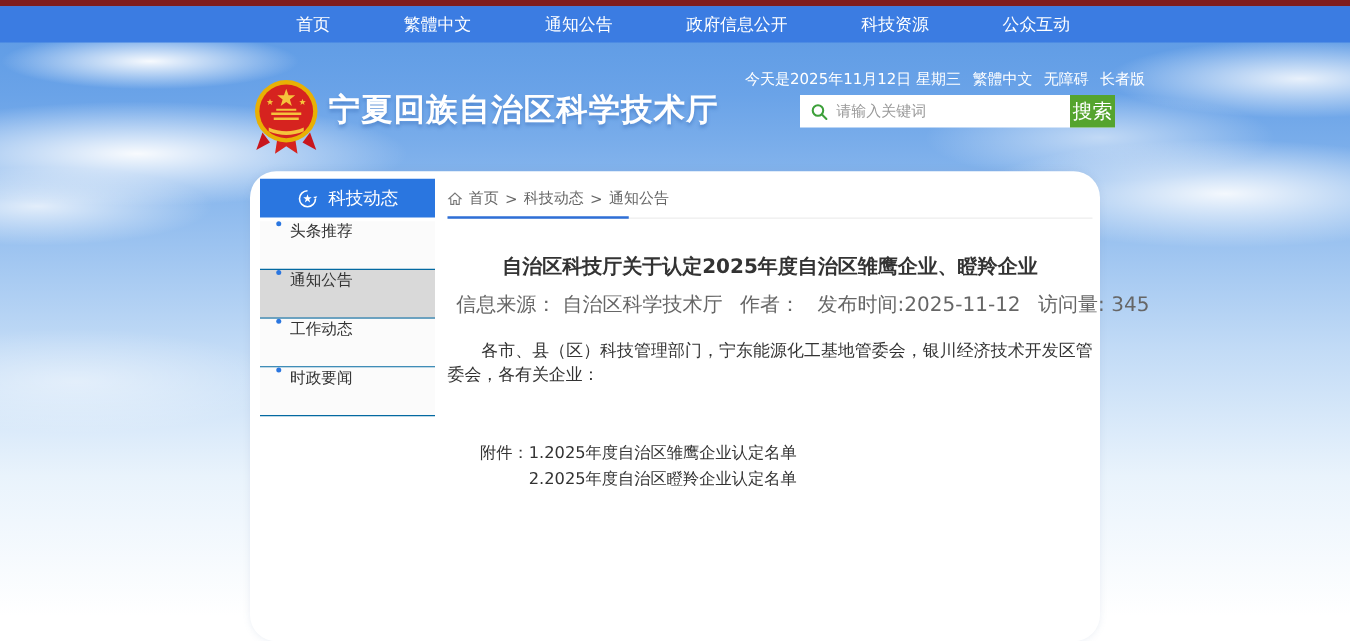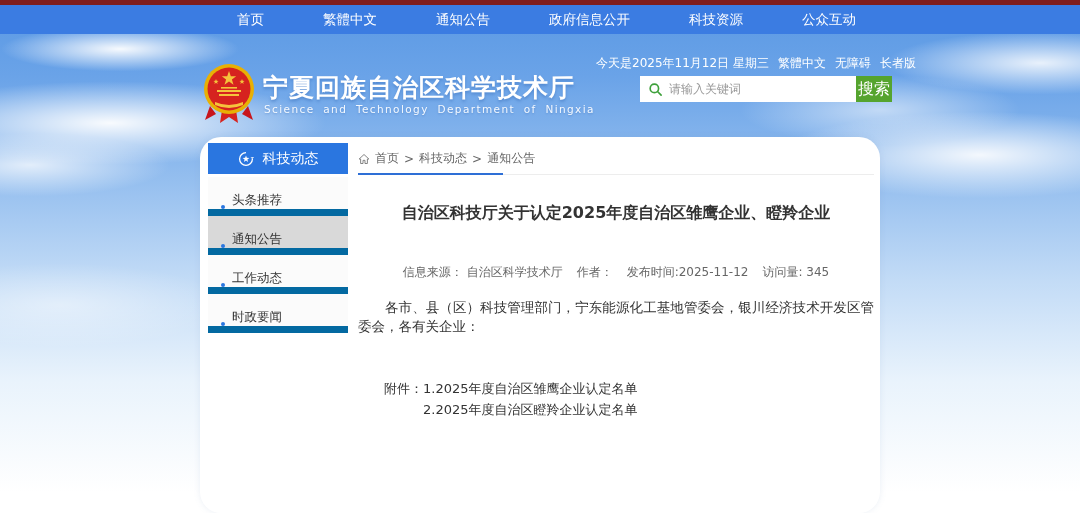--- a/index.html
+++ b/index.html
@@ -68,41 +68,41 @@
   }
 
   
   .sidebar{ position:absolute; left:8px; top:6px; width:140px; }
   .sidebar-header{
     height:31px; background:#2a76e0; color:#fff; font-size:14px;
     display:flex; align-items:center; justify-content:center; gap:9px;
   }
   .sidebar-menu{ margin-top:3px; }
   .side-item{
-    height:39px; display:flex; align-items:flex-end; padding-left:13px;
-    font-size:12.5px; color:#333; border-bottom:7px solid #0369a1;
+    height:39px; display:flex; align-items:flex-start; padding-left:13px;
+    font-size:12.5px; color:#333; border-bottom:1px solid #0369a1;
     background:#fbfbfb; cursor:pointer;
   }
   .side-item.active{ background:#d9d9d9; }
   .bullet{ width:4px; height:4px; border-radius:50%; background:#2a76e0; margin-right:7px; flex:none; }
 
   
   .main{ position:absolute; left:158px; top:6px; width:516px; }
   .breadcrumb{
     position:relative; height:32px; display:flex; align-items:center; gap:5px;
     font-size:12px; color:#666; border-bottom:1px solid #ededed;
   }
   .breadcrumb a{ color:#666; text-decoration:none; cursor:pointer; }
   .crumb-underline{ position:absolute; left:0; bottom:-1px; width:145px; height:2px; background:#2e6fd6; }
 
   .article-title{
     margin-top:24px; text-align:center; font-size:16px; font-weight:bold;
     color:#333; line-height:27px;
   }
-  .article-meta{ margin-top:38px; text-align:center; font-size:12px; color:#666; white-space:nowrap; }
+  .article-meta{ margin-top:8px; text-align:center; font-size:16px; color:#666; white-space:nowrap; }
   .article-meta span{ margin:0 7px; }
   .article-body{ margin-top:17px; font-size:13.5px; color:#333; line-height:19px; text-align:justify; }
   .article-body p{ text-indent:2em; margin:0; }
 
   .attachments{ margin-top:42px; padding-left:26px; display:flex; font-size:13px; color:#333; line-height:21px; }
   .att-label{ flex:none; }
   .att-item{ cursor:pointer; }
 </style>
 </head>
 <body>
@@ -129,21 +129,20 @@
       <polygon fill="#f5c33c" points="27,9 28.8,14.2 34.2,14.2 29.9,17.5 31.5,22.7 27,19.5 22.5,22.7 24.1,17.5 19.8,14.2 25.2,14.2"></polygon>
       <polygon fill="#f5c33c" points="14,17 14.7,18.8 16.6,18.9 15.1,20.1 15.6,21.9 14,20.8 12.4,21.9 12.9,20.1 11.4,18.9 13.3,18.8"></polygon>
       <polygon fill="#f5c33c" points="40,17 40.7,18.8 42.6,18.9 41.1,20.1 41.6,21.9 40,20.8 38.4,21.9 38.9,20.1 37.4,18.9 39.3,18.8"></polygon>
       <rect x="15" y="28" width="24" height="2" fill="#f5c33c"></rect>
       <rect x="17" y="32" width="20" height="2" fill="#f5c33c"></rect>
       <rect x="19" y="25" width="16" height="1.6" fill="#f5c33c"></rect>
       <path d="M13 40 Q27 46 41 40 L41 43 Q27 49 13 43 Z" fill="#f5c33c"></path>
     </svg>
   </div>
   <div class="site-title">宁夏回族自治区科学技术厅</div>
-  <div class="site-subtitle">Science and Technology Department of Ningxia</div>
 
   <div class="top-meta">
     <span class="date">今天是2025年11月12日 星期三</span>
     <a>繁體中文</a>
     <a>无障碍</a>
     <a>长者版</a>
   </div>
 
   <div class="search-bar">
     <span class="search-icon">

